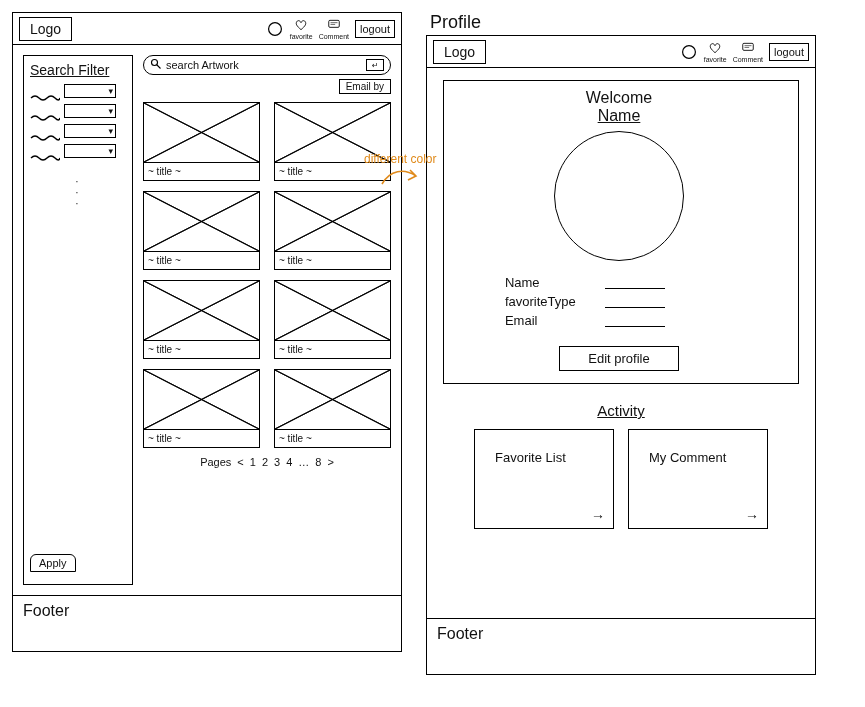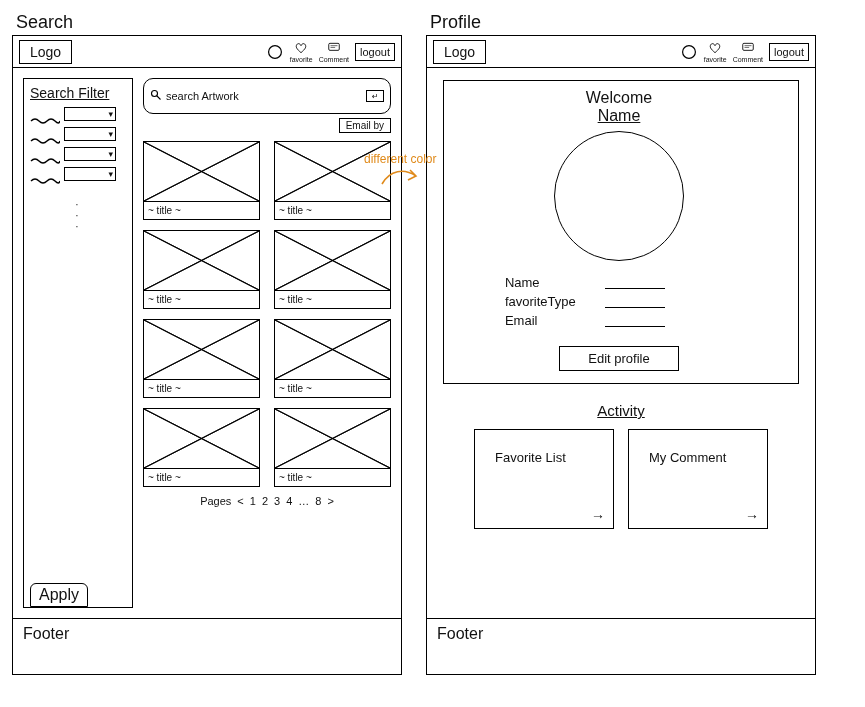--- a/index.html
+++ b/index.html
@@ -100,37 +100,37 @@
     width: 52px; height: 14px;
     font-size: 9px;
     display:flex; align-items:center; justify-content:flex-end; padding-right:2px;
     cursor:pointer;
   }
   .dots { font-size: 10px; text-align:center; margin-top:12px; letter-spacing:2px;}
   .apply-btn {
     border: 1.5px solid #000;
     border-radius: 6px 6px 0 0;
     padding: 2px 8px;
-    font-size: 16px;
+    font-size: 11px;
     position: absolute;
-    bottom: 0; left: 6px;
+    bottom: 12px; left: 6px;
     cursor:pointer;
   }
   .results {
     flex: 1;
     display: flex;
     flex-direction: column;
   }
   .search-row {
     display:flex; gap:4px; align-items:flex-start; flex-direction:column; margin-bottom:6px;
   }
   .search-input {
     border: 1.5px solid #000;
     border-radius: 10px;
-    height: 36px;
+    height: 20px;
     width: 100%;
     display:flex; align-items:center;
     padding: 0 6px;
     font-size: 11px;
     gap:4px;
   }
   .search-input .enter {
     margin-left:auto; border:1px solid #000; width:18px; height:12px; font-size:8px;
     display:flex; align-items:center; justify-content:center;
   }
@@ -220,21 +220,20 @@
     line-height:1.1;
     pointer-events:none;
   }
 </style>
 </head>
 <body>
 
 <div class="canvas">
 
   <div class="mock">
-    <div class="mock-title">Search</div>
     <div class="phone">
 
       <div class="topbar">
         <div class="logo-box">Logo</div>
         <div class="topbar-spacer"></div>
         <div class="nav-icon">
           <span class="ic">
               <svg viewBox="0 0 20 20" width="16" height="16">
                 <circle cx="10" cy="10" r="8" fill="none" stroke="#000" stroke-width="1.5"></circle>
               </svg>

